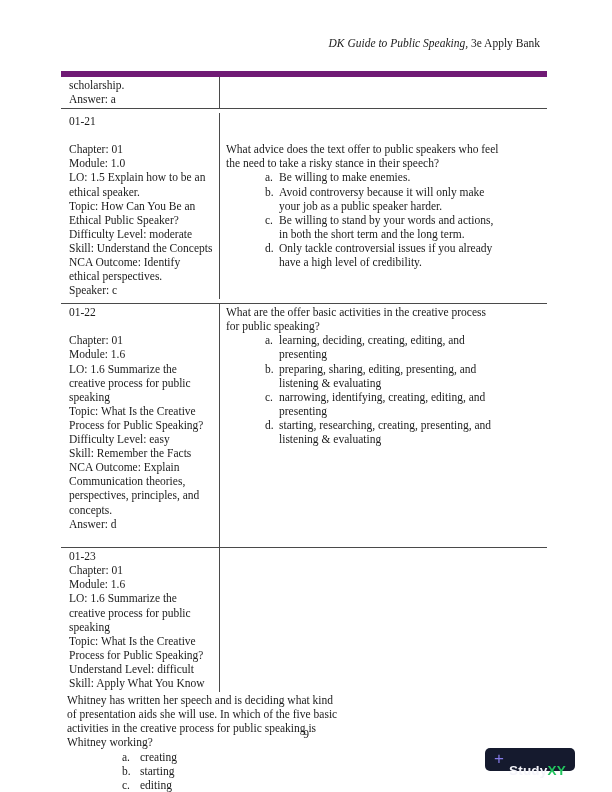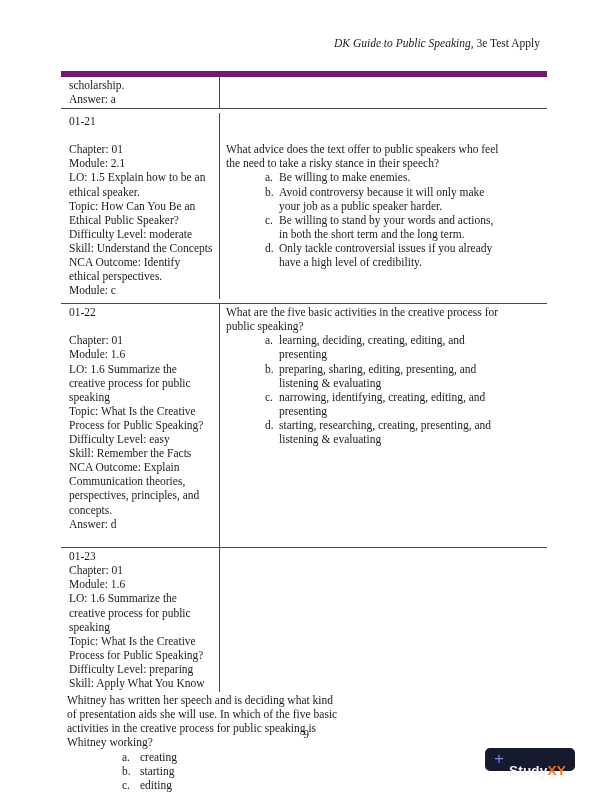--- a/index.html
+++ b/index.html
@@ -57,45 +57,45 @@
   }
   .badge .plus{font-size:17px;font-weight:400;line-height:1;margin-right:5px;transform:translateY(-1px);}
   .badge .nm{font-size:13.5px;font-weight:700;letter-spacing:.2px;margin-top:22px;}
 </style>
 </head>
 <body>
 
 <div class="page">
 
   <div class="runhead">
-    <span class="it">DK Guide to Public Speaking,</span><span> 3e Test Apply</span>
+    <span class="it">DK Guide to Public Speaking,</span><span> 3e Apply Bank</span>
   </div>
 
   <div class="qtable">
 
     <div class="trow" style="min-height:29px;">
       <div class="cl">
         <div>scholarship.</div>
         <div>Answer: a</div>
       </div>
       <div class="cr"></div>
     </div>
 
     <div class="trow" style="min-height:194px;align-items:center;">
       <div class="cl">
         <div>01-21</div>
         <div class="blank"></div>
         <div>Chapter: 01</div>
-        <div>Module: 2.1</div>
+        <div>Module: 1.0</div>
         <div>LO: 1.5 Explain how to be an ethical speaker.</div>
         <div>Topic: How Can You Be an Ethical Public Speaker?</div>
         <div>Difficulty Level: moderate</div>
         <div>Skill: Understand the Concepts</div>
         <div>NCA Outcome: Identify ethical perspectives.</div>
-        <div>Module: c</div>
+        <div>Speaker: c</div>
       </div>
       <div class="cr">
         <div>What advice does the text offer to public speakers who feel the need to take a risky stance in their speech?</div>
         <div class="opts">
           <div class="opt">
             <span class="ltr">a.</span>
             <span class="otx">Be willing to make enemies.</span>
           </div>
           <div class="opt">
             <span class="ltr">b.</span>
@@ -120,21 +120,21 @@
         <div>Chapter: 01</div>
         <div>Module: 1.6</div>
         <div>LO: 1.6 Summarize the creative process for public speaking</div>
         <div>Topic: What Is the Creative Process for Public Speaking?</div>
         <div>Difficulty Level: easy</div>
         <div>Skill: Remember the Facts</div>
         <div>NCA Outcome: Explain Communication theories, perspectives, principles, and concepts.</div>
         <div>Answer: d</div>
       </div>
       <div class="cr">
-        <div>What are the five basic activities in the creative process for public speaking?</div>
+        <div>What are the offer basic activities in the creative process for public speaking?</div>
         <div class="opts">
           <div class="opt">
             <span class="ltr">a.</span>
             <span class="otx">learning, deciding, creating, editing, and presenting</span>
           </div>
           <div class="opt">
             <span class="ltr">b.</span>
             <span class="otx">preparing, sharing, editing, presenting, and listening &amp; evaluating</span>
           </div>
           <div class="opt">
@@ -149,21 +149,21 @@
       </div>
     </div>
 
     <div class="trow" style="min-height:166px;">
       <div class="cl">
         <div>01-23</div>
         <div>Chapter: 01</div>
         <div>Module: 1.6</div>
         <div>LO: 1.6 Summarize the creative process for public speaking</div>
         <div>Topic: What Is the Creative Process for Public Speaking?</div>
-        <div>Difficulty Level: preparing</div>
+        <div>Understand Level: difficult</div>
         <div>Skill: Apply What You Know</div>
       </div>
       <div class="cr">
         <div>Whitney has written her speech and is deciding what kind of presentation aids she will use. In which of the five basic activities in the creative process for public speaking is Whitney working?</div>
         <div class="opts opts-wide">
           <div class="opt">
             <span class="ltr">a.</span>
             <span class="otx">creating</span>
           </div>
           <div class="opt">
@@ -182,16 +182,16 @@
       </div>
     </div>
 
   </div>
 
   <div class="pagenum">9</div>
 
   <div class="badge" style="background: rgb(21, 26, 46);">
     <span class="plus lg-accent" style="color: rgb(133, 122, 232);">+</span>
     <span class="nm lg-primary" style="color: rgb(244, 244, 250);">Study</span>
-    <span class="nm lg-accent" style="color: #f97316;">XY</span>
+    <span class="nm lg-accent" style="color: #22c55e;">XY</span>
   </div>
 
 </div>
 
 </body></html>

